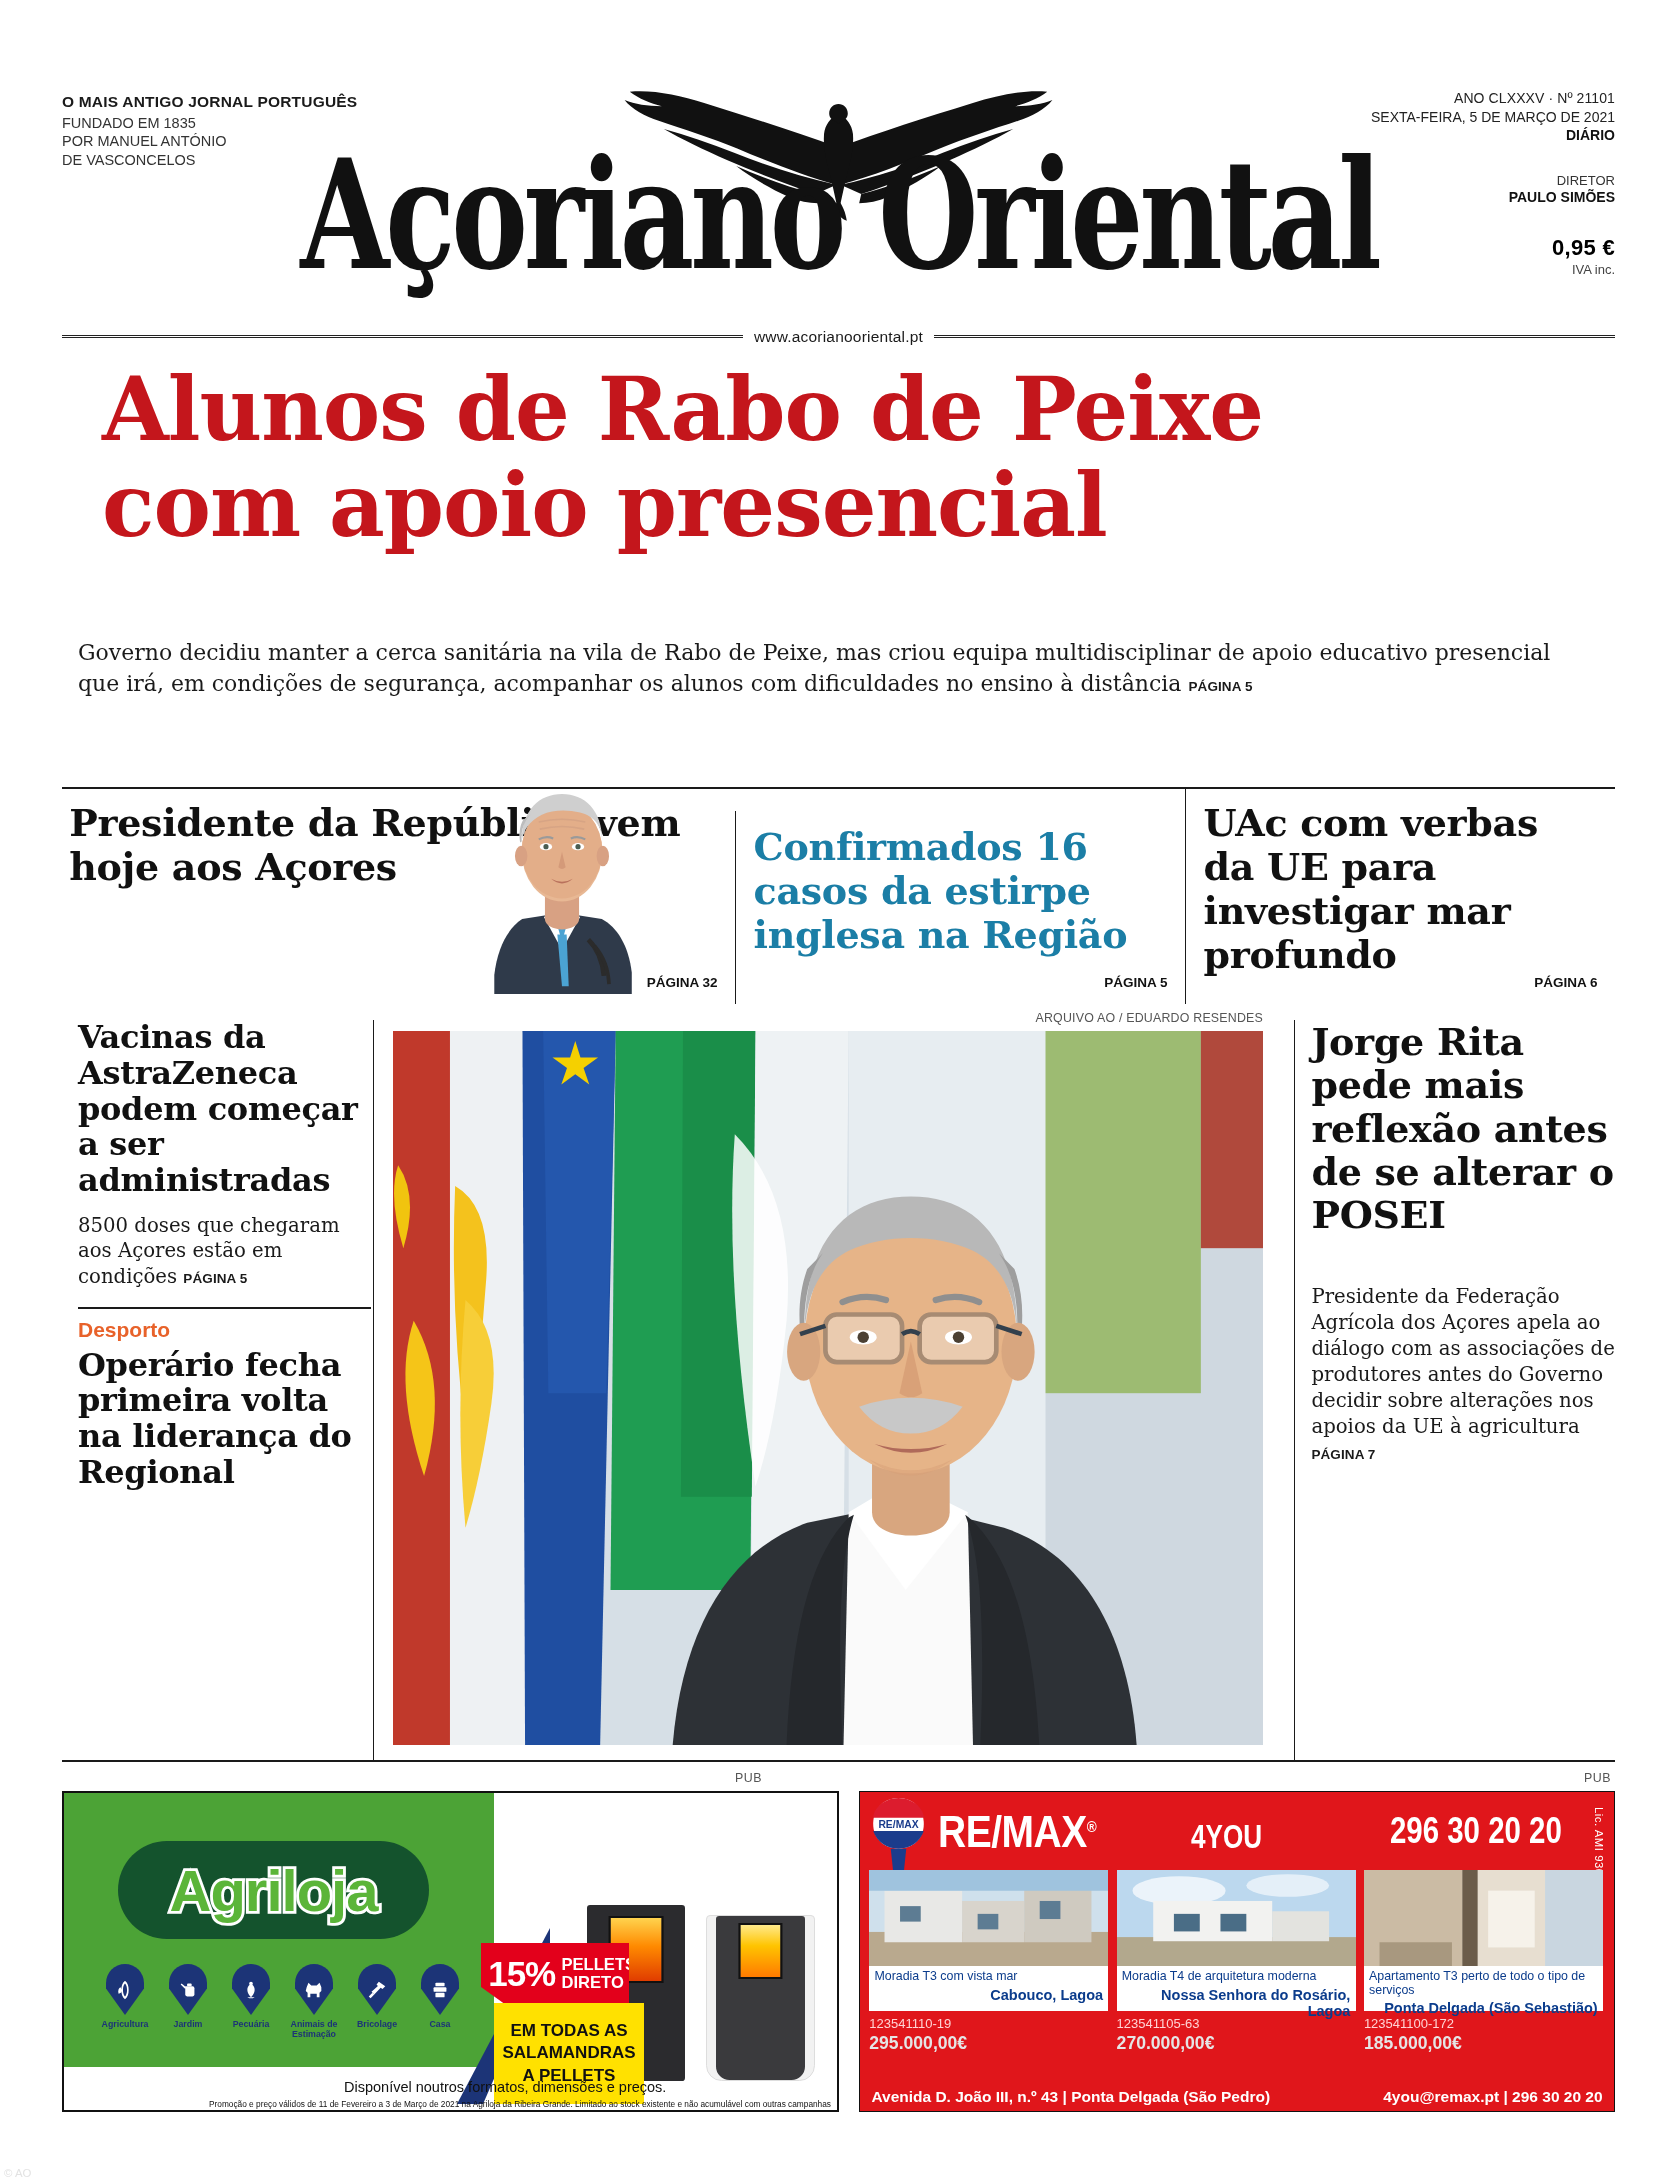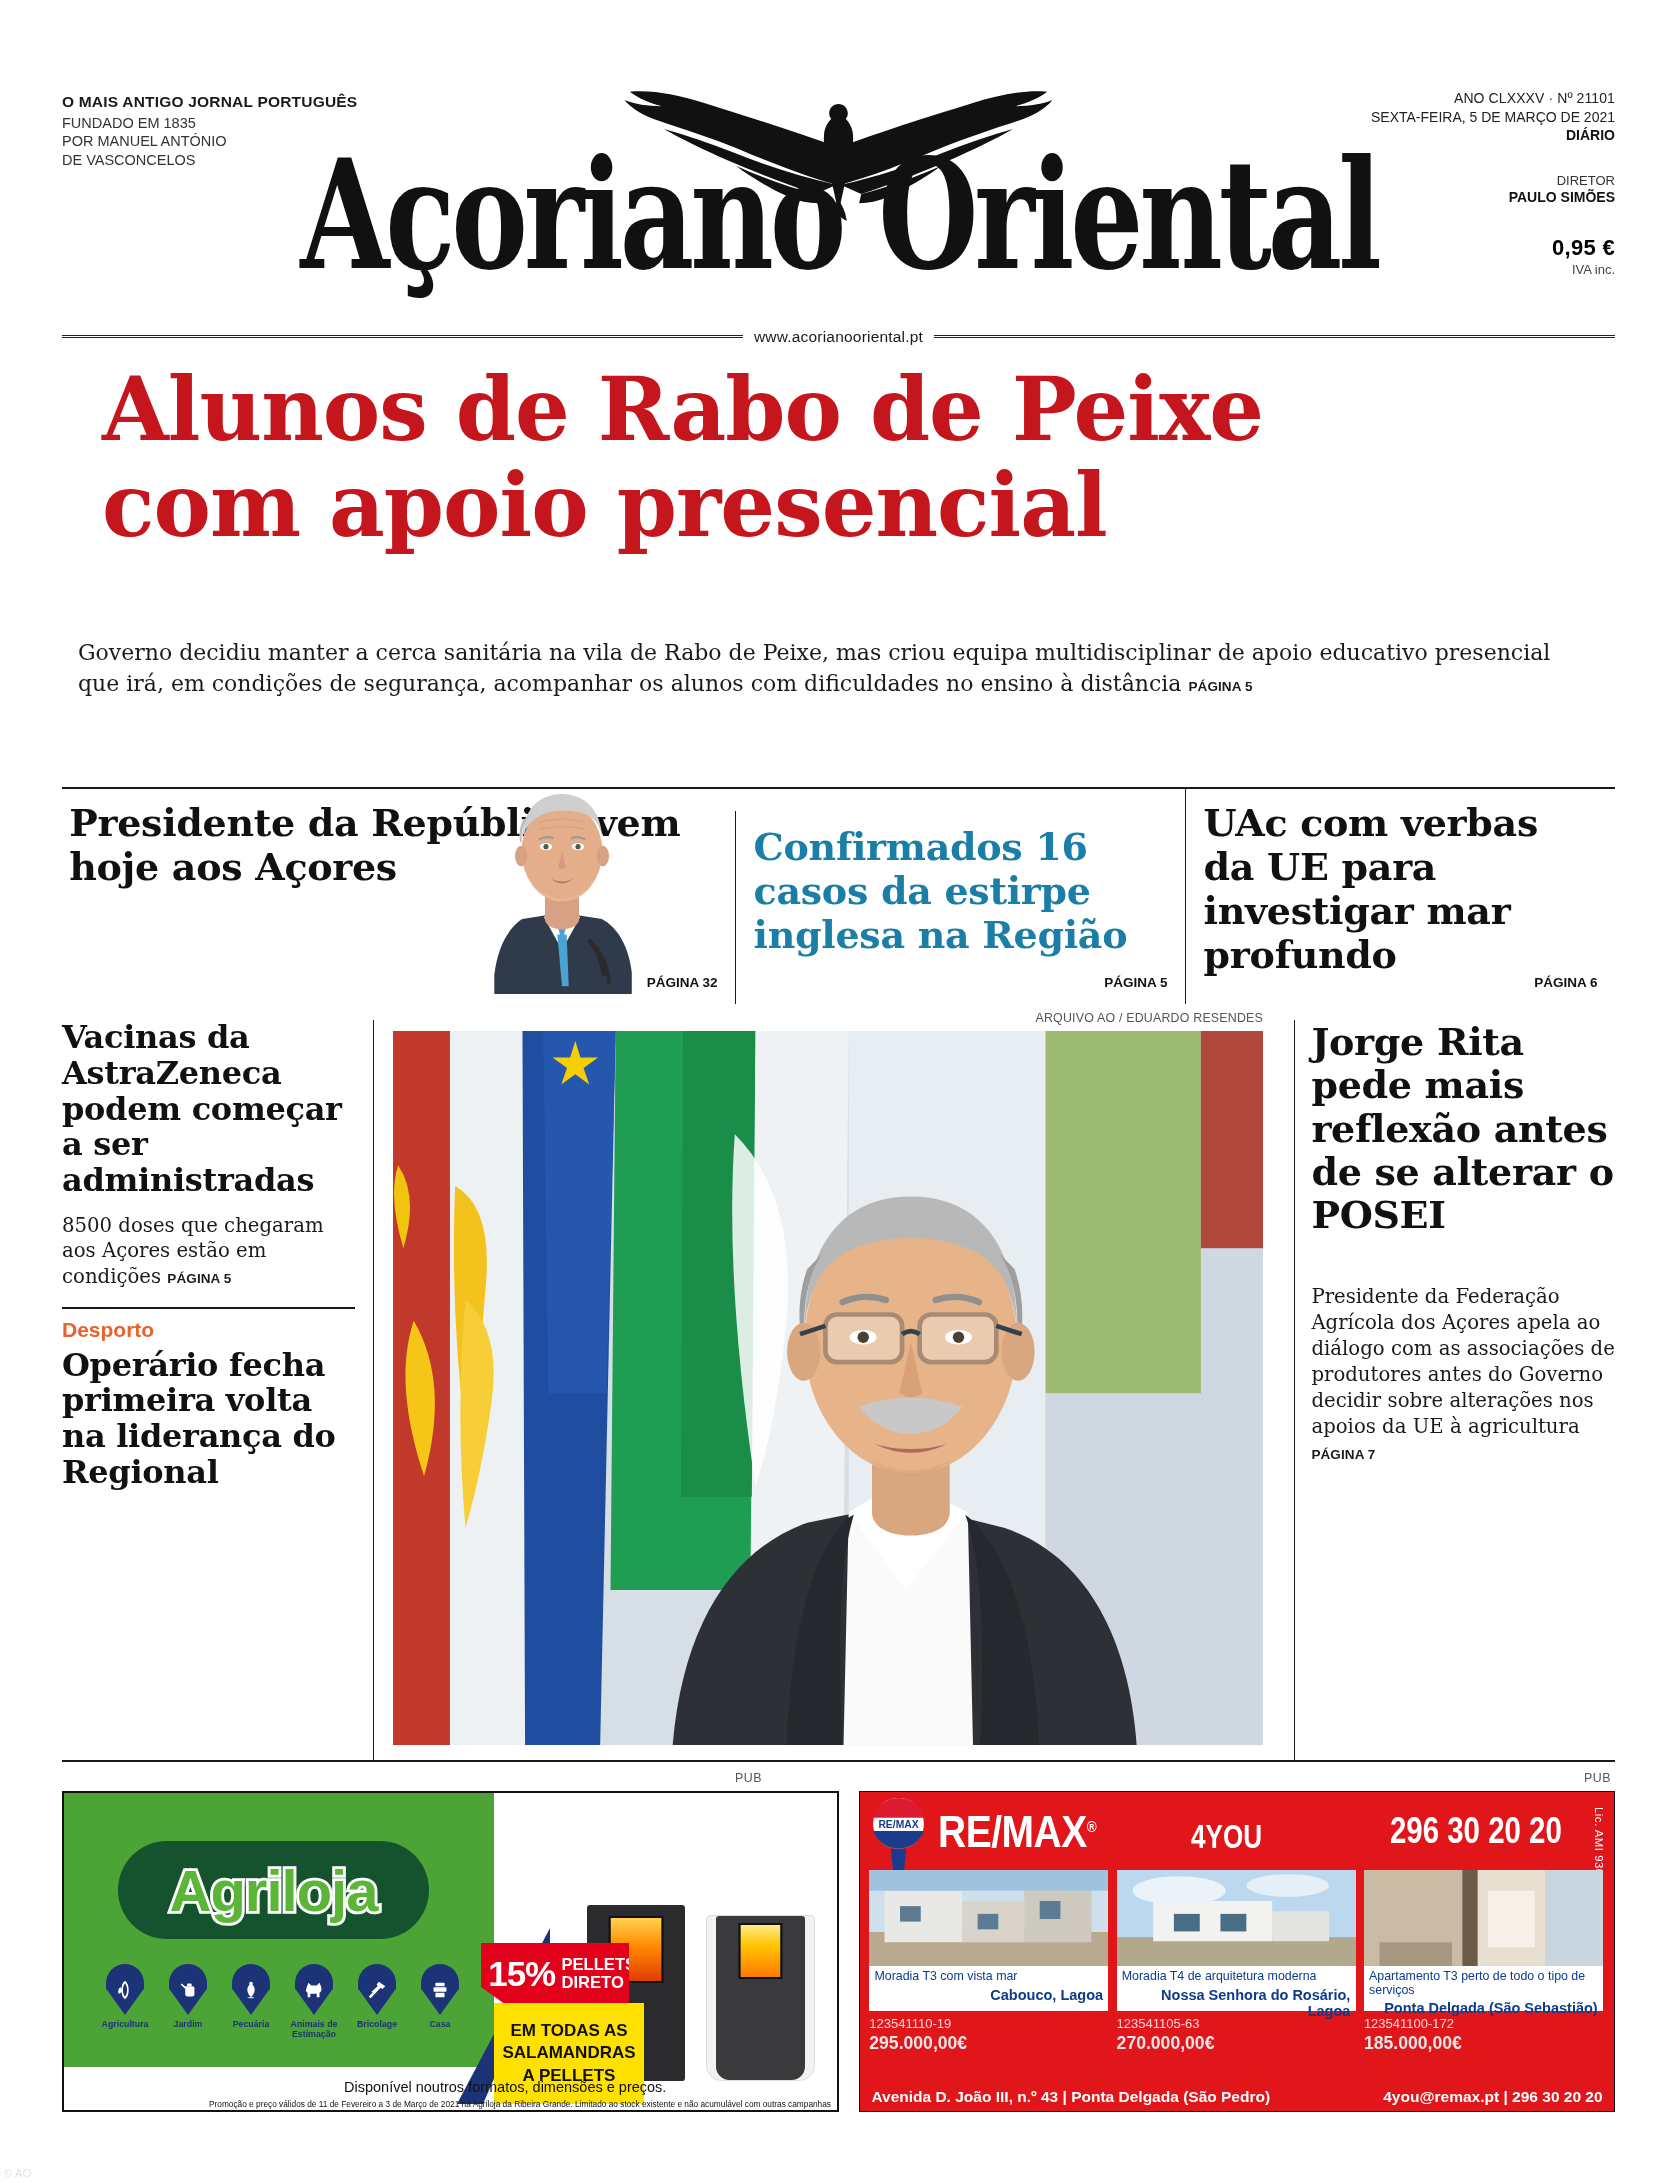--- a/index.html
+++ b/index.html
@@ -160,21 +160,21 @@
     position: absolute; left: 466px; top: 764px;
     width: 192px; height: 230px;
     overflow: hidden;
   }
 
   
   .body-grid {
     position: absolute; left: 62px; top: 1020px; width: 1553px; height: 740px;
   }
   .col-left {
-    position: absolute; left: 0; top: 0; width: 311px; height: 740px;
+    position: absolute; left: 16px; top: 0; width: 311px; height: 740px;
     padding-right: 17.6px;
   }
   .col-left h3 {
     font-family: "DejaVu Serif", serif;
     font-weight: bold;
     font-size: 32px;
     line-height: 1.12;
     color: #111;
     letter-spacing: -0.3px;
   }

